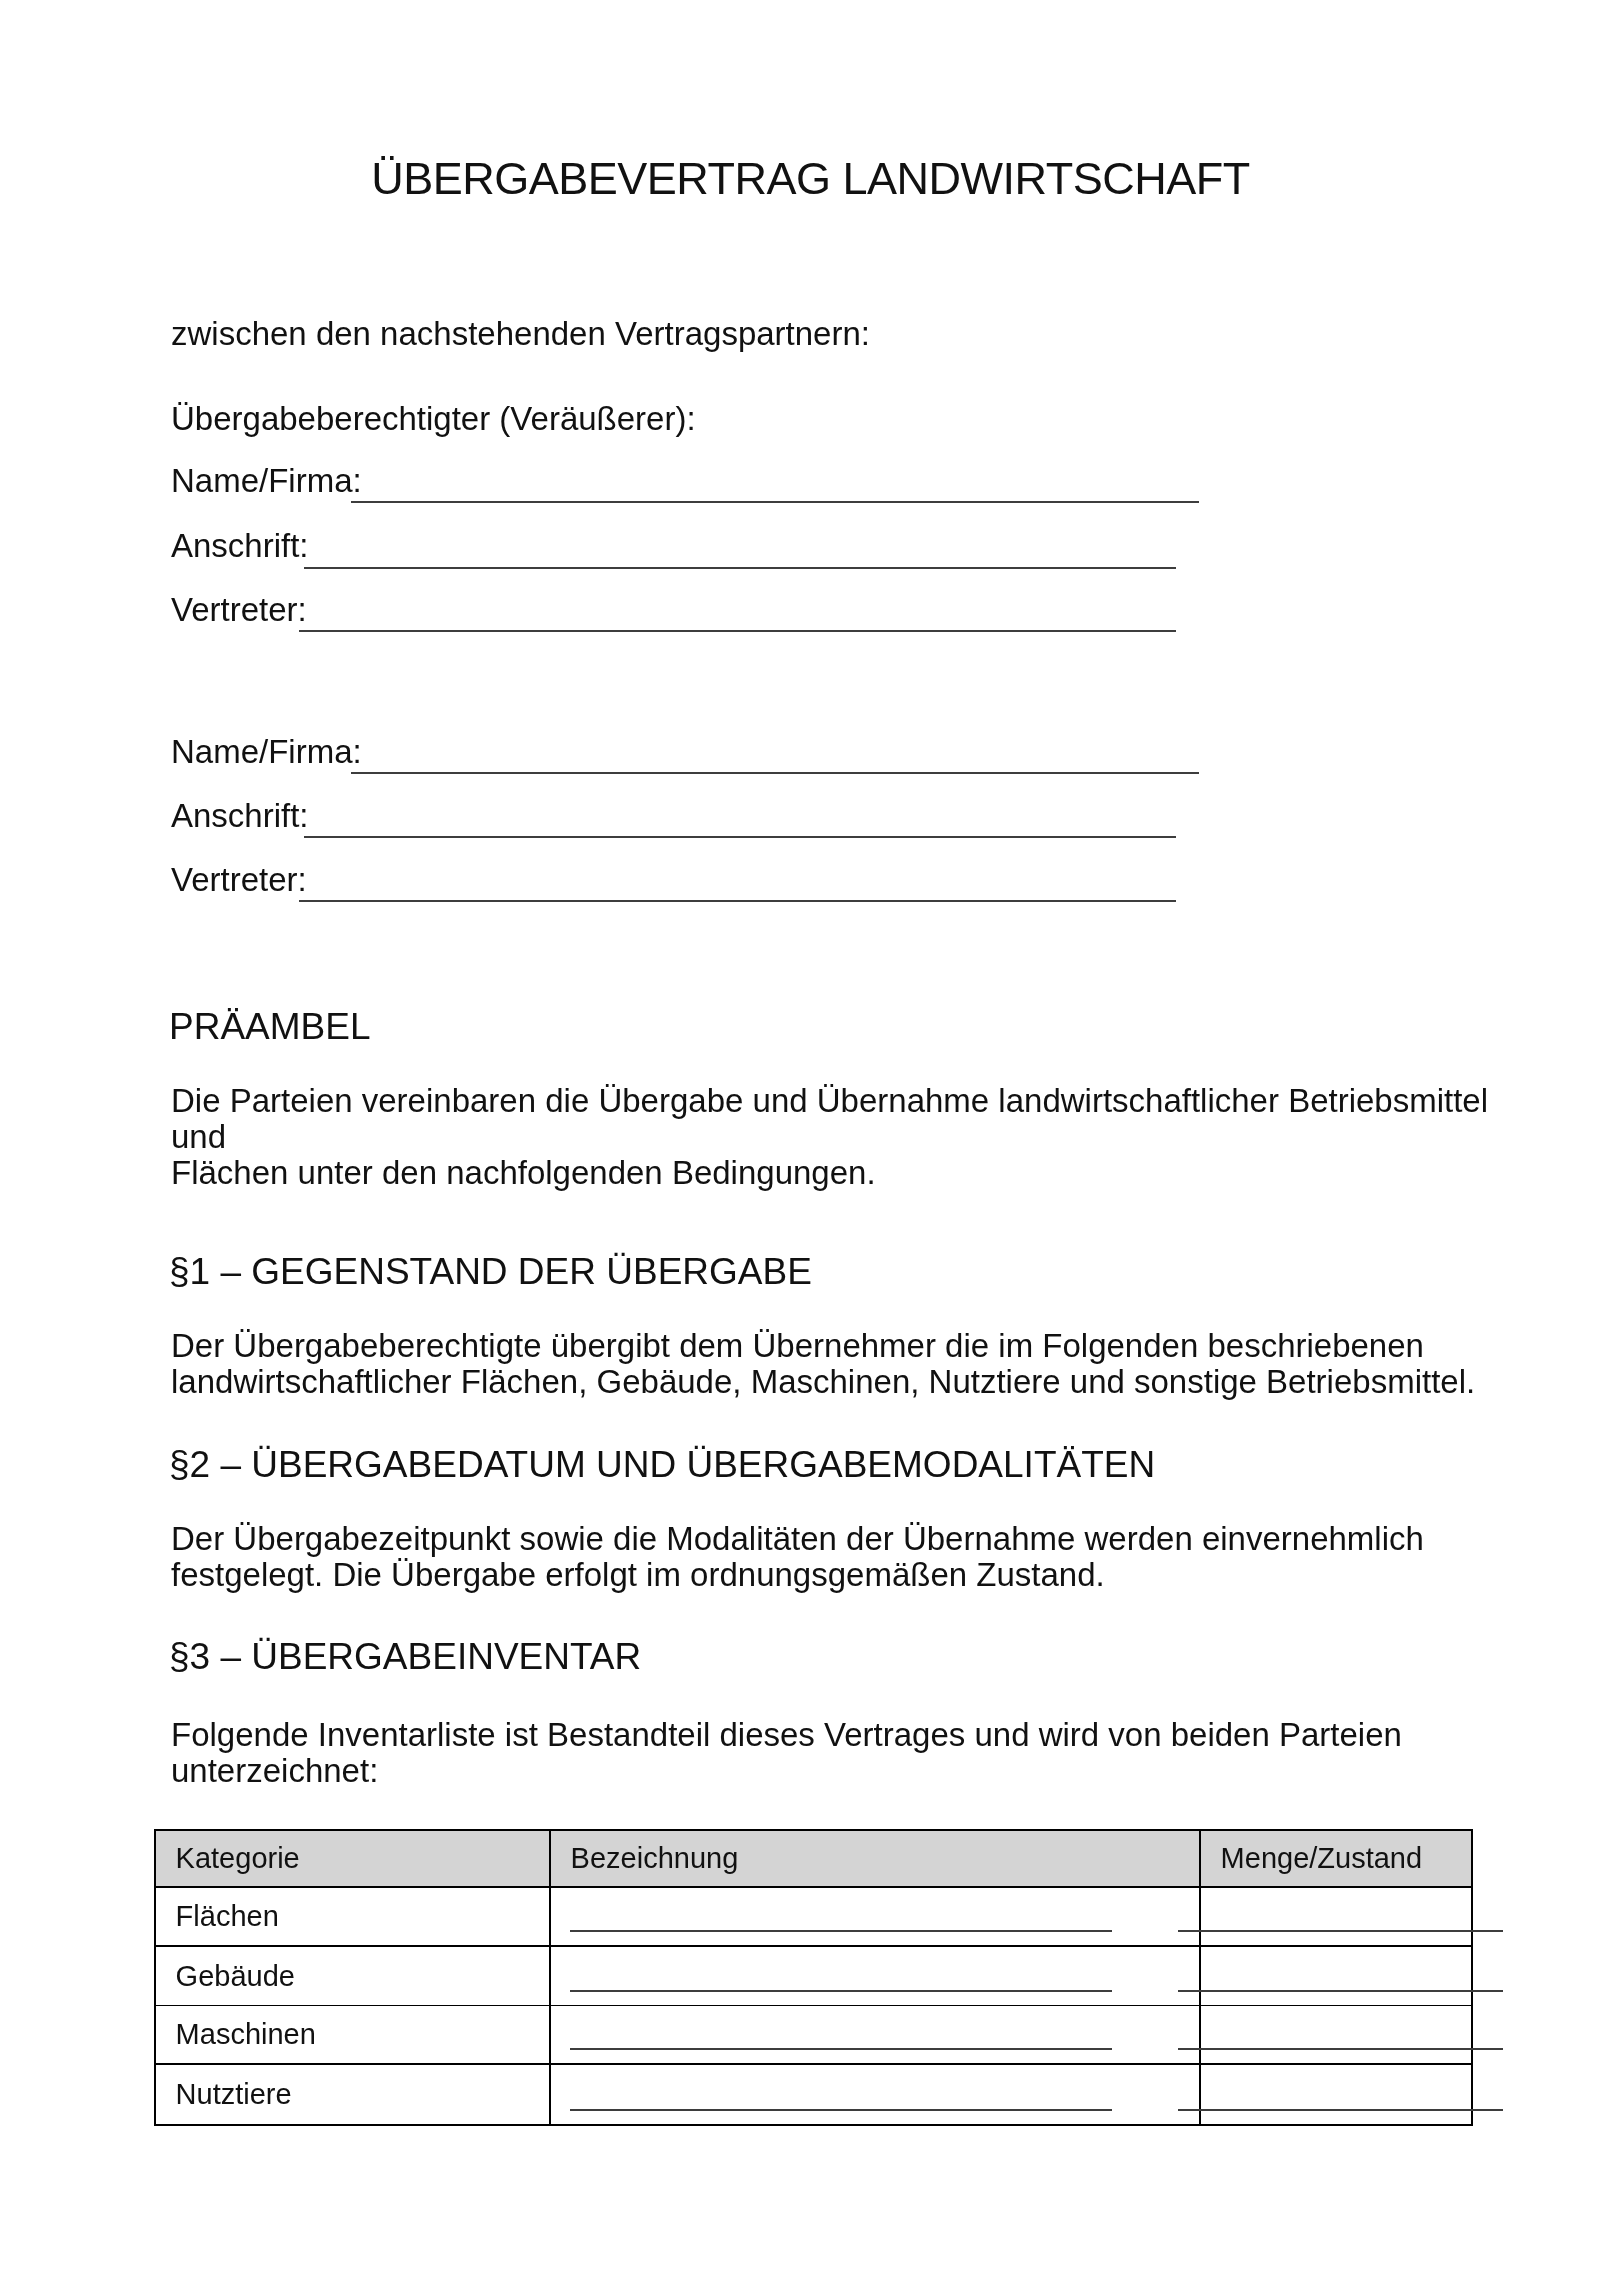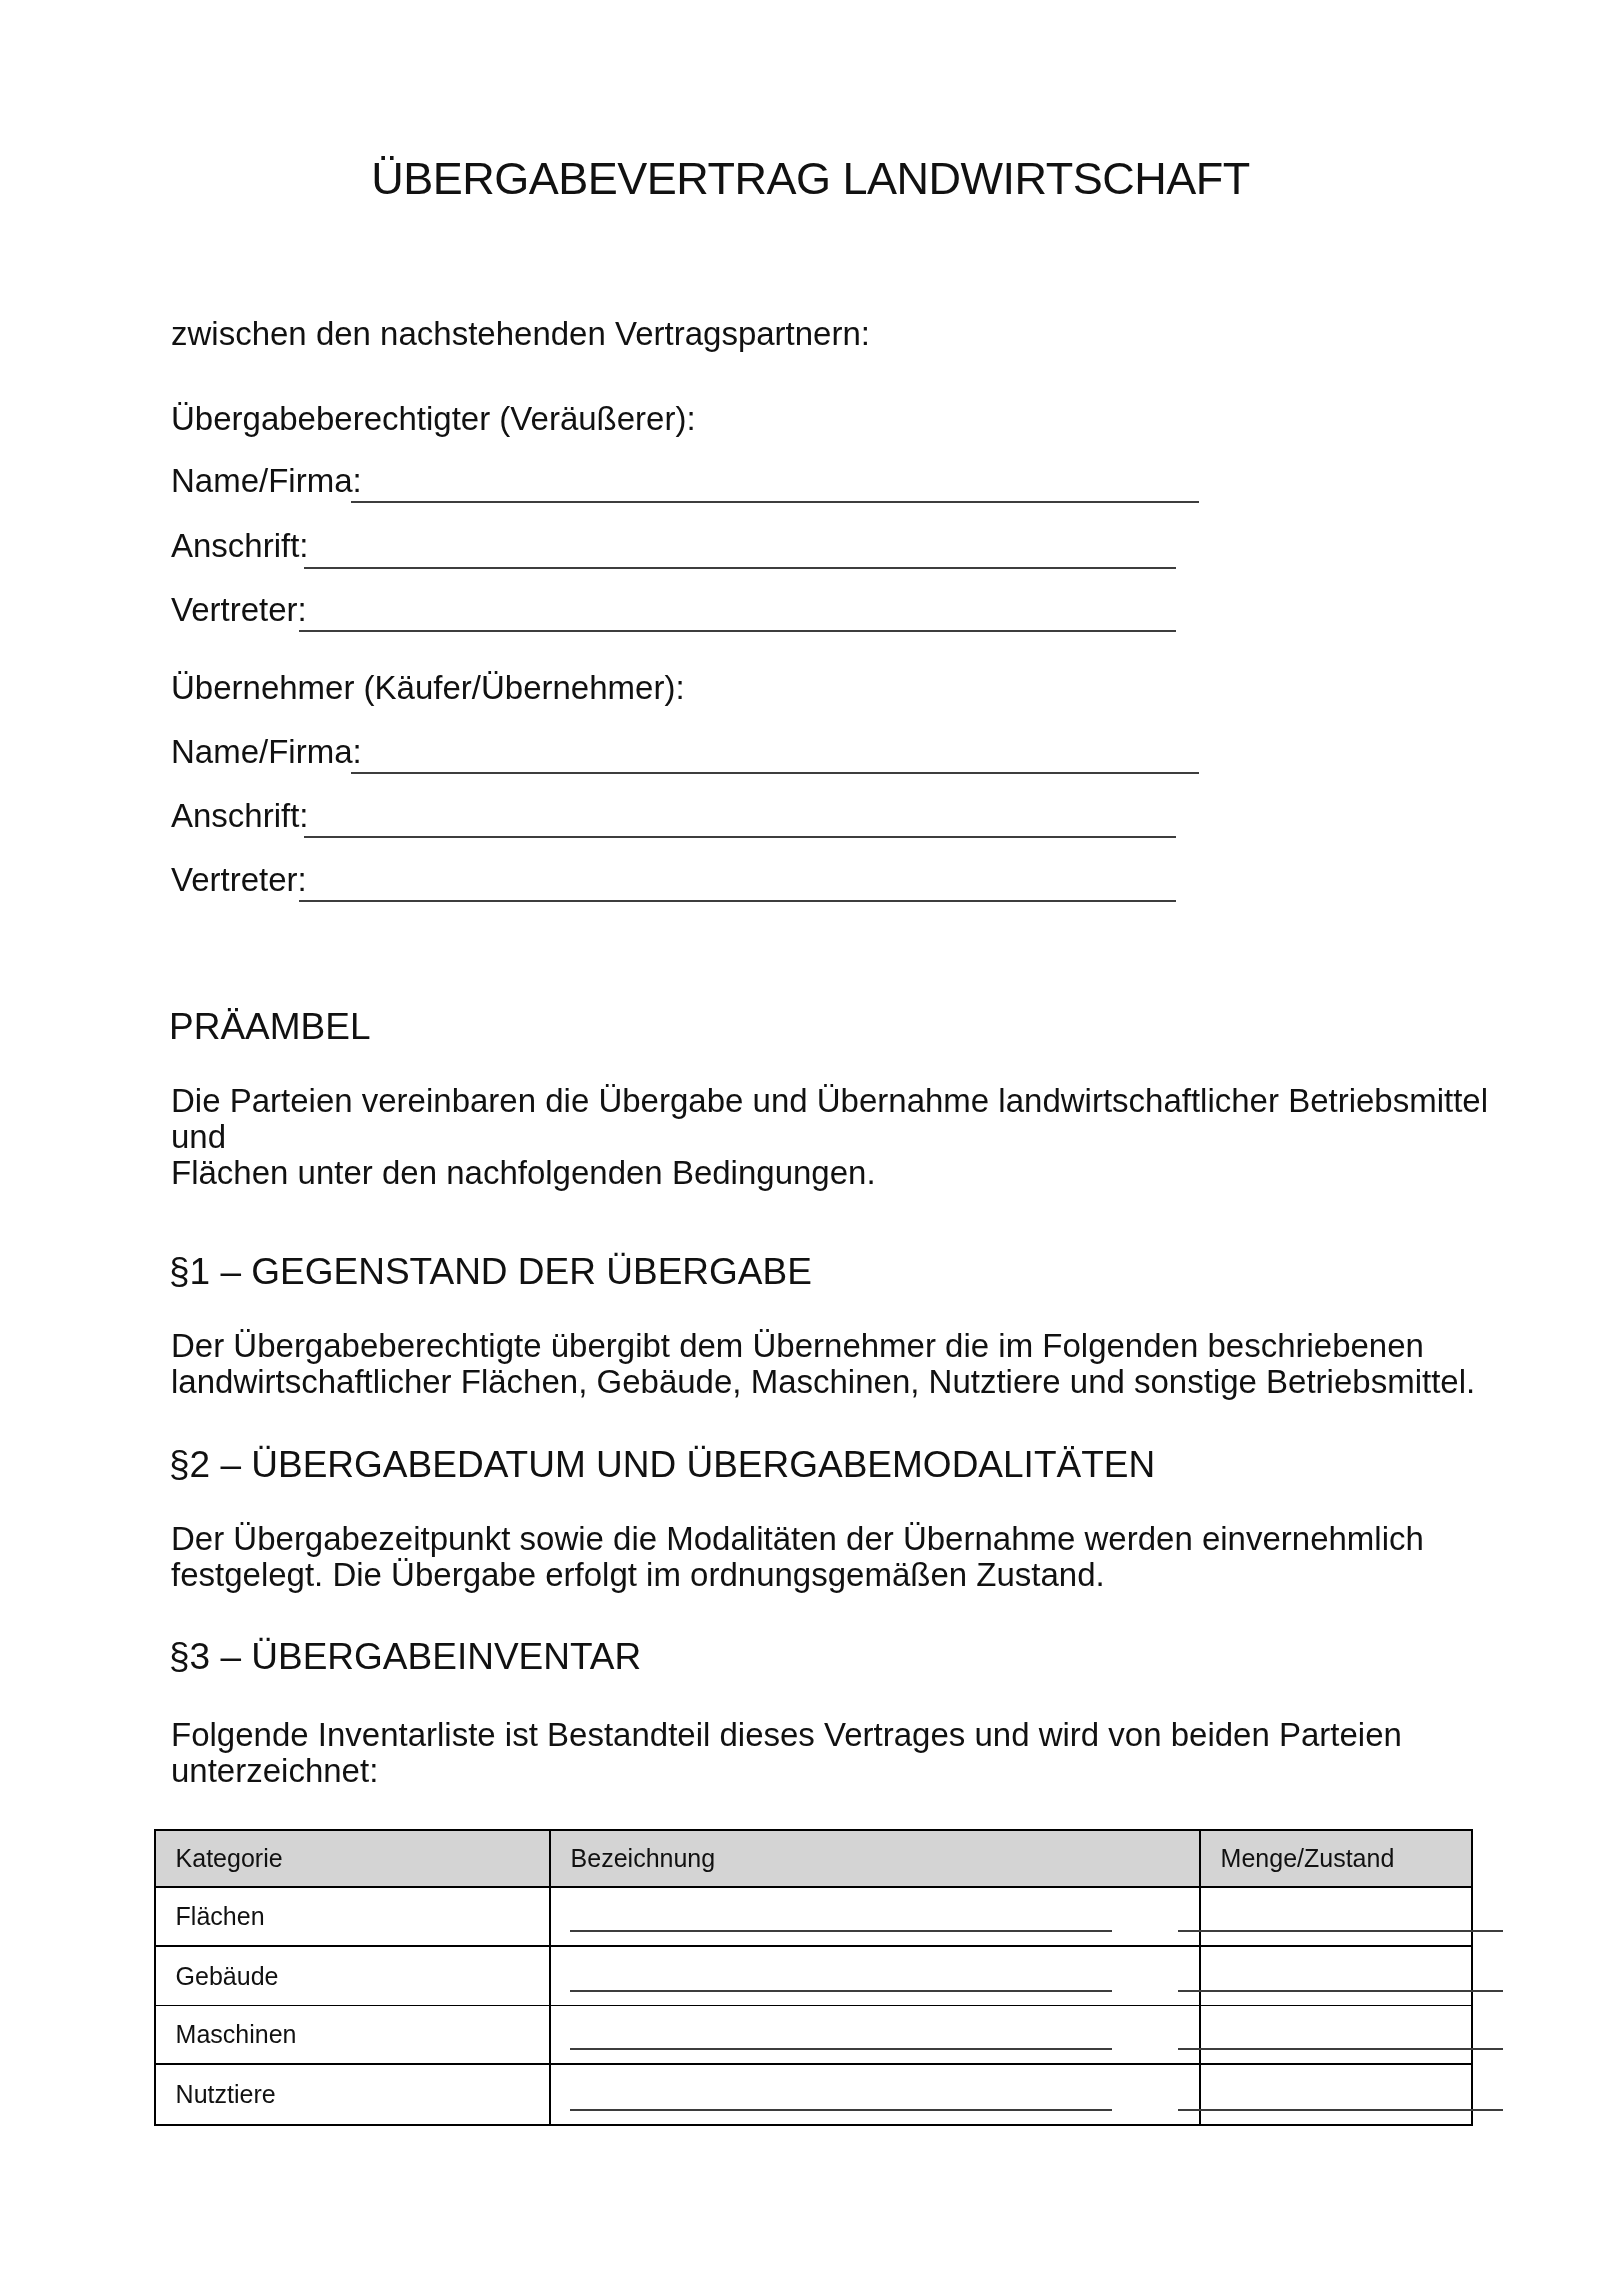--- a/index.html
+++ b/index.html
@@ -26,21 +26,21 @@
   .label{left:171px;white-space:nowrap;}
   .blank{
     height:0;border-bottom:2px solid var(--line,#3d3d3d);
   }
   
   .tbl{
     left:154px;top:1829px;width:1319px;
     border:2px solid #000;
     box-sizing:border-box;
     overflow:visible;
-    font-size:25px;
+    font-size:29px;
   }
   .tr{display:flex;position:relative;box-sizing:border-box;}
   .thead{height:57px;background:var(--header-bg,#d4d4d4);border-bottom:2px solid #000;}
   .trow{height:59px;}
   .b-thick{border-bottom:2.9px solid #000;}
   .b-thin{border-bottom:1px solid #000;}
   .b-none{border-bottom:none;text-align:right;}
   .td{display:flex;align-items:center;box-sizing:border-box;padding-left:19.6px;}
   .c1{width:395px;border-right:2px solid #000;}
   .c2{width:650px;border-right:2px solid #000;}
@@ -66,21 +66,20 @@
 
   <div class="abs body-text label" style="top:463px">Name/Firma:</div>
   <div class="abs blank" style="left:351px;top:501px;width:848px"></div>
 
   <div class="abs body-text label" style="top:528px">Anschrift:</div>
   <div class="abs blank" style="left:304px;top:567px;width:872px"></div>
 
   <div class="abs body-text label" style="top:592px">Vertreter:</div>
   <div class="abs blank" style="left:299px;top:630px;width:877px"></div>
 
-  <div class="abs body-text label" style="top:670px">Übernehmer (Käufer/Übernehmer):</div>
 
   <div class="abs body-text label" style="top:734px">Name/Firma:</div>
   <div class="abs blank" style="left:351px;top:772px;width:848px"></div>
 
   <div class="abs body-text label" style="top:798px">Anschrift:</div>
   <div class="abs blank" style="left:304px;top:836px;width:872px"></div>
 
   <div class="abs body-text label" style="top:862px">Vertreter:</div>
   <div class="abs blank" style="left:299px;top:900px;width:877px"></div>
 

